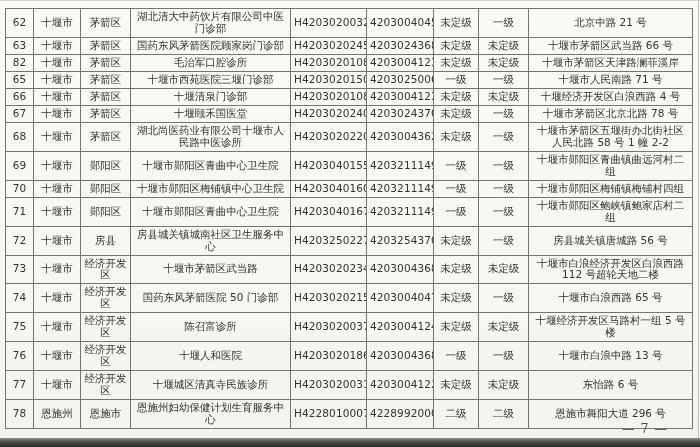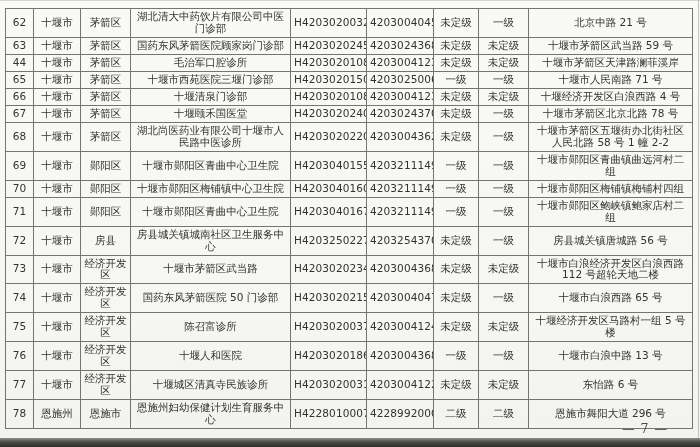--- a/index.html
+++ b/index.html
@@ -79,24 +79,24 @@
         </tr>
         <tr>
           <td class="ctr seq">63</td>
           <td class="ctr">十堰市</td>
           <td class="ctr">茅箭区</td>
           <td class="name">国药东风茅箭医院顾家岗门诊部</td>
           <td class="code">H42030202453</td>
           <td class="code">42030243687</td>
           <td class="ctr grade">未定级</td>
           <td class="ctr grade">未定级</td>
-          <td class="addr">十堰市茅箭区武当路 59 号</td>
-        </tr>
-        <tr>
-          <td class="ctr seq">44</td>
+          <td class="addr">十堰市茅箭区武当路 66 号</td>
+        </tr>
+        <tr>
+          <td class="ctr seq">82</td>
           <td class="ctr">十堰市</td>
           <td class="ctr">茅箭区</td>
           <td class="name">毛治军口腔诊所</td>
           <td class="code">H42030201082</td>
           <td class="code">42030041232</td>
           <td class="ctr grade">未定级</td>
           <td class="ctr grade">未定级</td>
           <td class="addr">十堰市茅箭区天津路澜菲溪岸</td>
         </tr>
         <tr>

